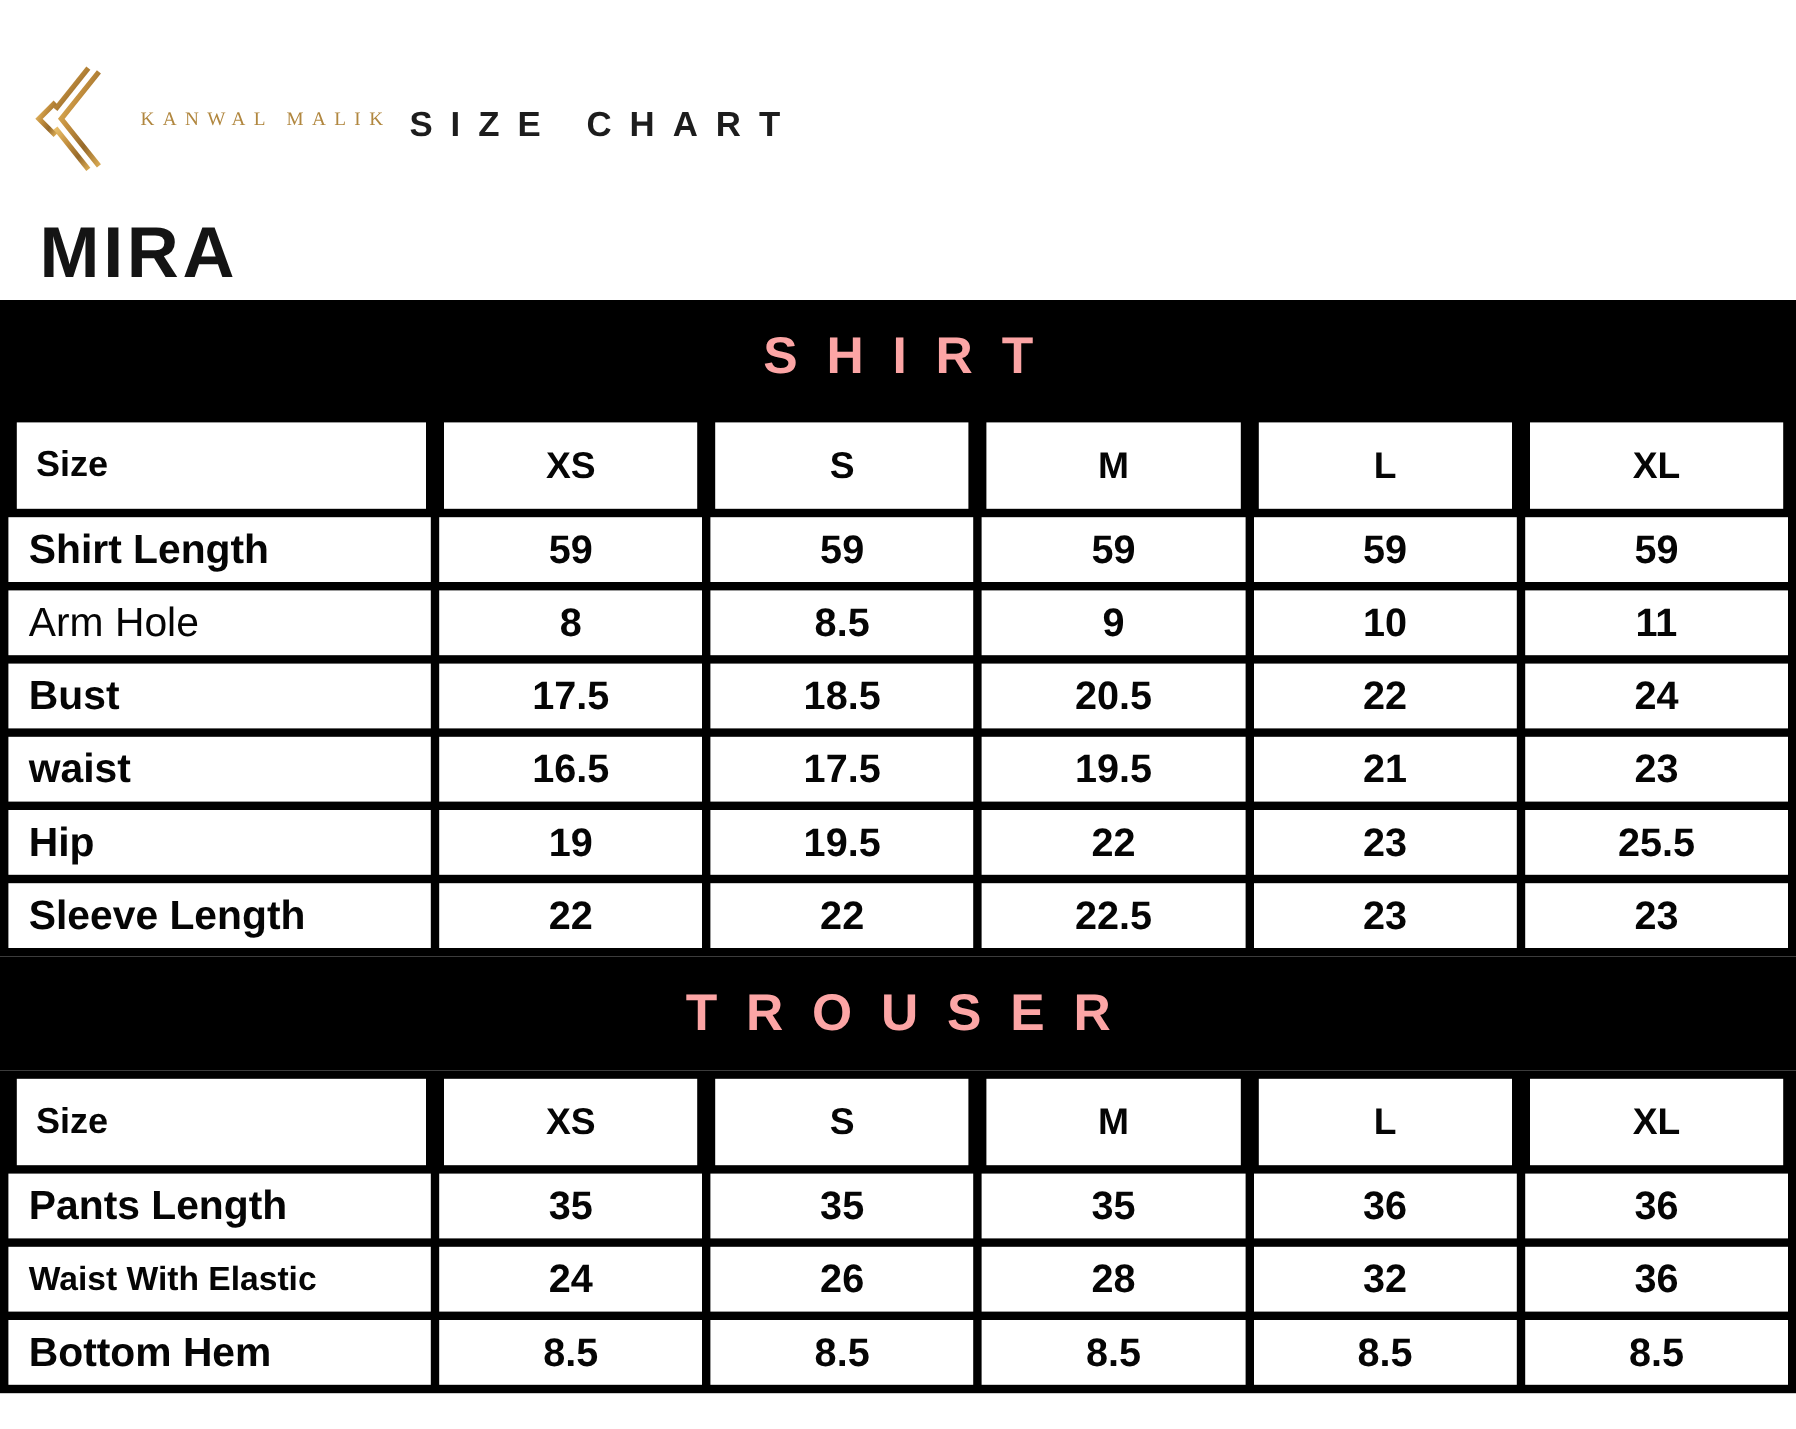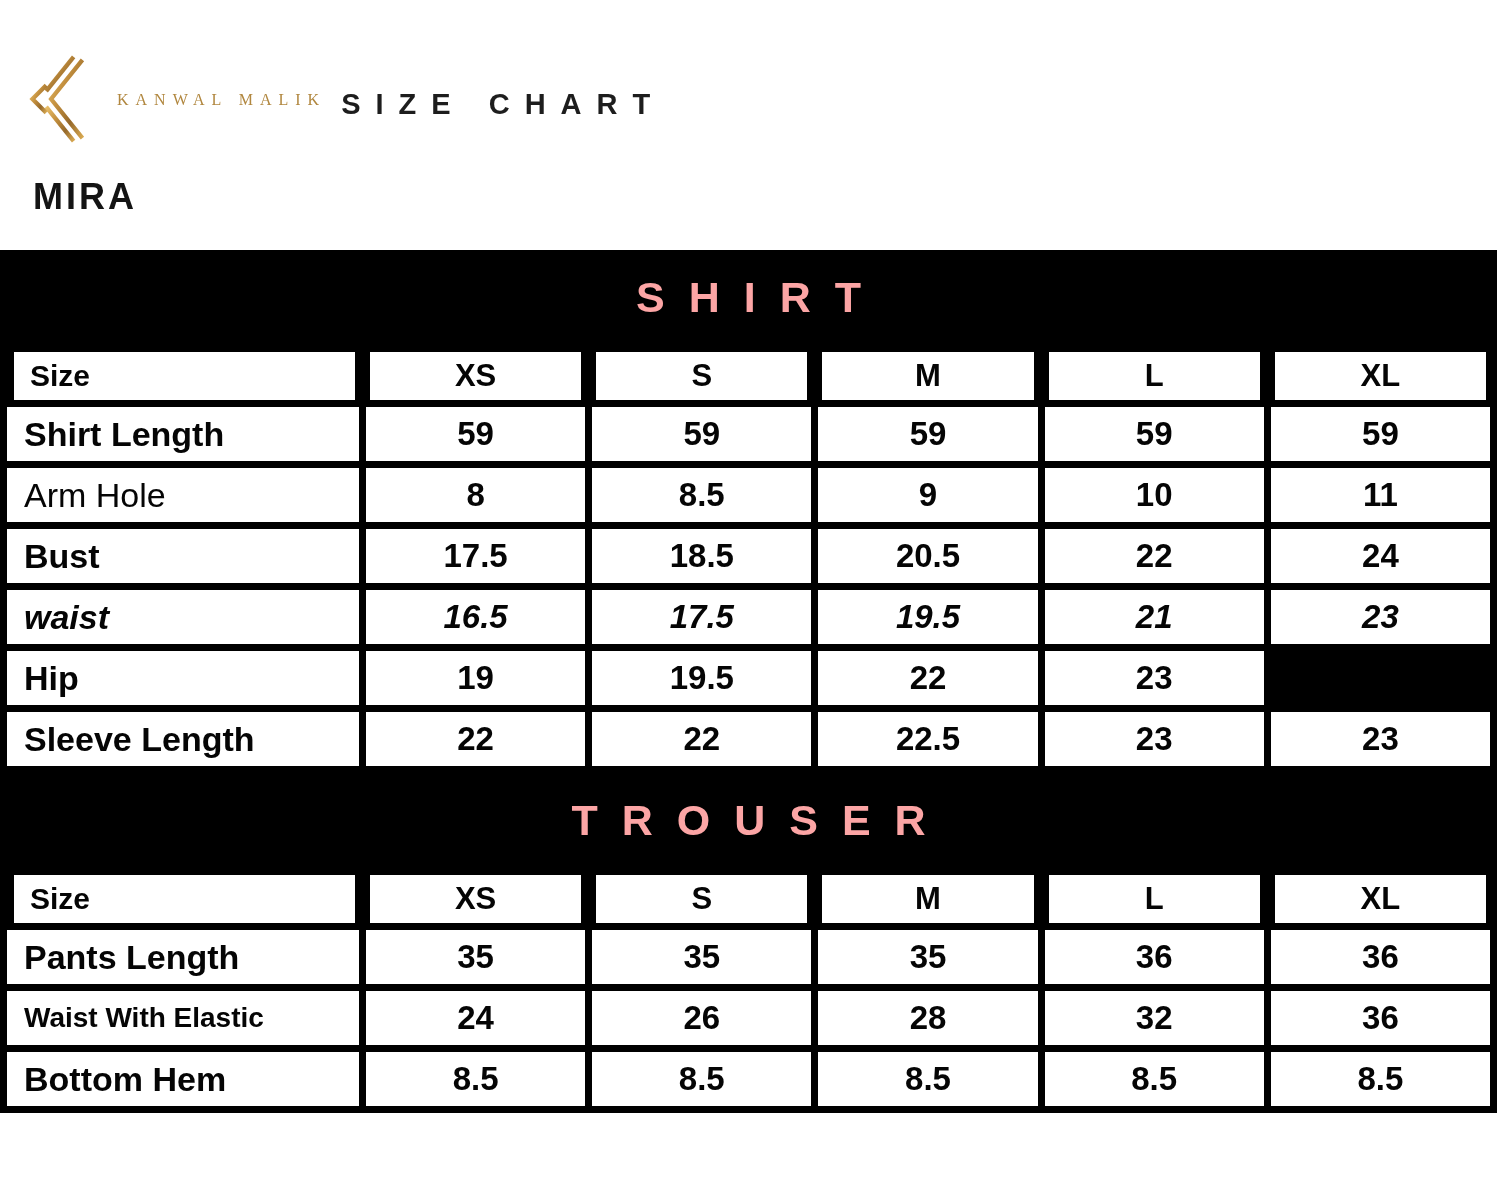--- a/index.html
+++ b/index.html
@@ -10,21 +10,21 @@
     position:relative;
     overflow:hidden;
     color:#000;
   }
 
   
   .top-area { position:relative; height:250px; }
 
   .product-name {
     position:absolute; left:33px; top:176px;
-    font-size:36px; font-weight:bold; letter-spacing:3px;
+    font-size:60px; font-weight:bold; letter-spacing:3px;
     color:#141414;
   }
 
   .brand-block {
     position:absolute; left:0; right:0; top:50px;
     display:flex; align-items:center;
   }
   .brand-logo { display:block; }
   .brand-name {
     margin-top:2px;
@@ -56,38 +56,38 @@
   .size-table { background:#000; padding:7px 0; }
 
   .t-row {
     display:grid;
     grid-template-columns:352px repeat(5, 1fr);
     column-gap:7px;
     padding:0 7px;
     margin-top:7px;
   }
   .t-row:first-child { margin-top:0; }
-  .t-row.thick-sep { margin-bottom:6px;font-style:italic; }
+  .t-row.thick-sep { margin-bottom:6px; }
 
   .cell {
     background:#fff;
     height:54px;
     display:flex; align-items:center; justify-content:center;
     font-weight:bold; font-size:33px;
     color:#050505;
   }
   .cell.label {
     justify-content:flex-start;
     padding-left:17px;
     font-size:34px;
   }
   .cell.label.regular { font-weight:normal; }
   .cell.label.small   { font-size:28px; }
 
-  .header-row .cell { margin:0 4px; height:48px; font-size:31px; }
+  .header-row .cell { margin:0 4px; height:72px; font-size:31px; }
   .header-row .cell.label { margin-left:7px; font-size:30px; padding-left:16px; }
 </style>
 </head>
 <body>
 
 <div class="top-area">
   <div class="product-name">MIRA</div>
 
   <div class="brand-block">
     <span>
@@ -159,20 +159,21 @@
       <div class="cell">19.5</div>
       <div class="cell">21</div>
       <div class="cell">23</div>
     </div>
     <div class="t-row">
       <div class="cell label">Hip</div>
       <div class="cell">19</div>
       <div class="cell">19.5</div>
       <div class="cell">22</div>
       <div class="cell">23</div>
+      <div class="cell">25.5</div>
     </div>
     <div class="t-row">
       <div class="cell label">Sleeve Length</div>
       <div class="cell">22</div>
       <div class="cell">22</div>
       <div class="cell">22.5</div>
       <div class="cell">23</div>
       <div class="cell">23</div>
     </div>
   </div>

